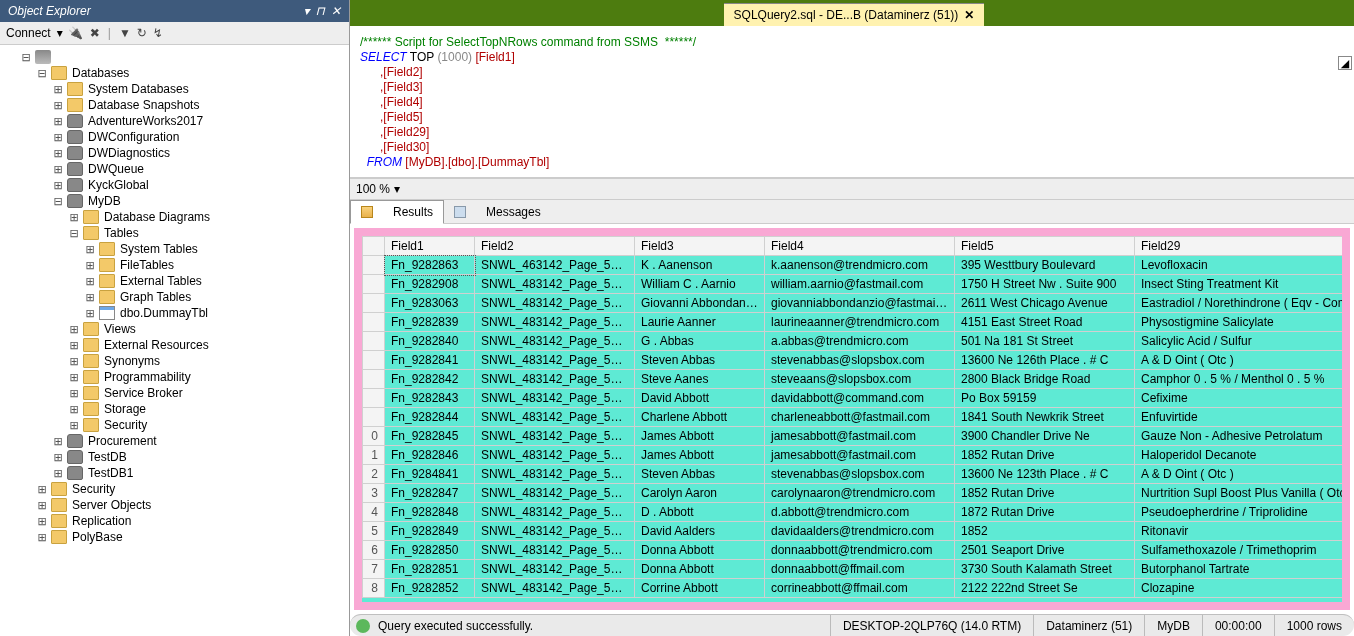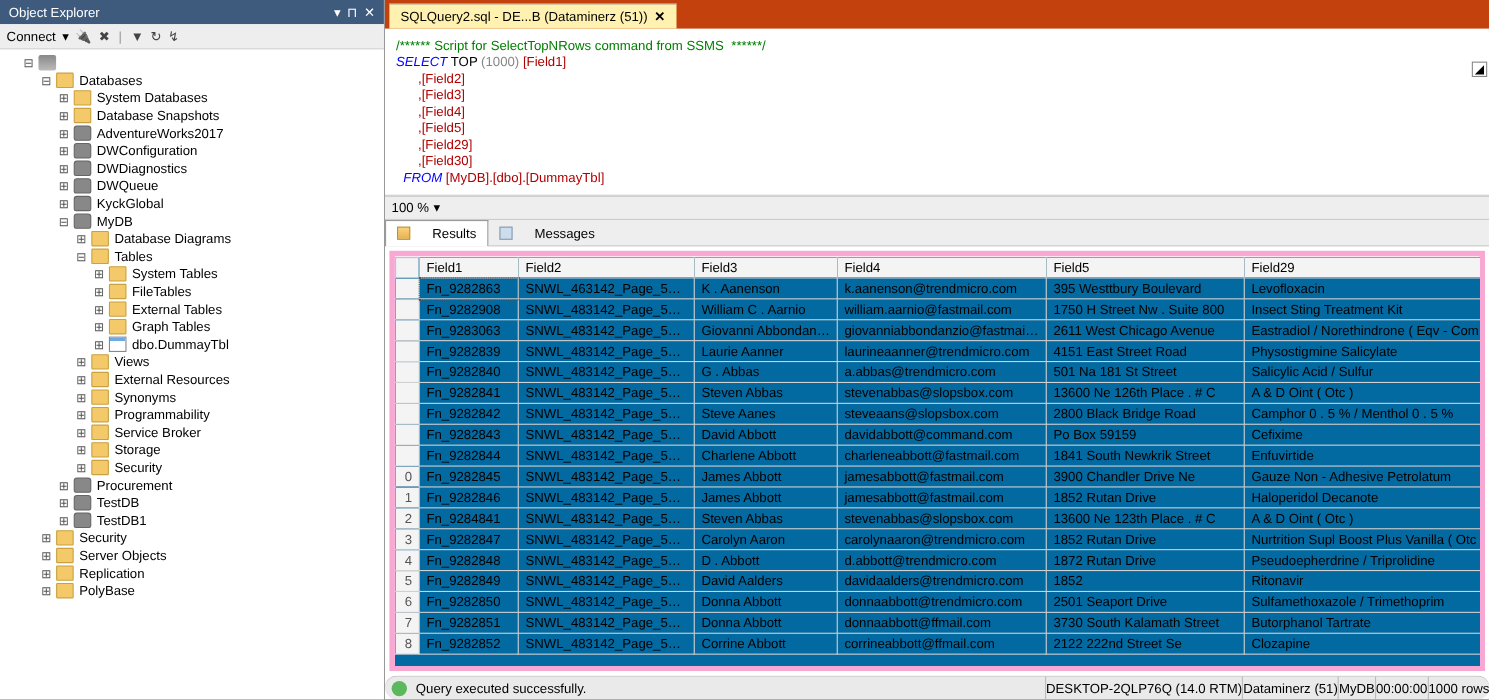--- a/index.html
+++ b/index.html
@@ -1,64 +1,64 @@
 <!DOCTYPE html>
 <html><head>
 <meta charset="utf-8">
 <style>
 * { margin:0; padding:0; box-sizing:border-box; font-family:"Segoe UI",Tahoma,sans-serif; font-size:12px; }
 body { background:#2d2d30; width:1354px; height:636px; overflow:hidden; display:flex; flex-direction:column; }
 .main-area { flex:1; display:flex; overflow:hidden; }
 
 .oe { width:350px; background:#f5f5f5; border-right:1px solid #999; display:flex; flex-direction:column; }
-.oe-header { background:#3e5a7c; color:#fff; padding:4px 8px; display:flex; align-items:center; font-size:13px; }
+.oe-header { background:#3e5a7c; color:#fff; padding:4px 8px; display:flex; align-items:center; font-size:13px;font-style:italic; }
 .oe-header .spacer { flex:1; }
 .oe-header .pin { cursor:pointer; margin-left:6px; }
 .oe-toolbar { background:#eee; padding:4px 6px; display:flex; align-items:center; gap:6px; border-bottom:1px solid #ccc; }
 .oe-toolbar span.connect { color:#000; }
 .oe-toolbar .sep { color:#999; margin:0 2px;}
 .oe-toolbar .tbtn { cursor:pointer; color:#444; }
 .oe-tree { flex:1; overflow:auto; background:#fff; padding:4px 0 4px 4px; }
 .tree ul { list-style:none; padding-left:16px; }
 .tree li { white-space:nowrap; padding:1px 0; display:flex; align-items:center; cursor:default; }
 .tree li>span.twisty { display:inline-block; width:12px; text-align:center; cursor:pointer; color:#555; font-size:11px;}
 .tree li>span.icon { display:inline-block; width:16px; height:14px; margin:0 3px; }
 .tree li>span.lbl { padding:0 2px; }
 .ic-server { background:linear-gradient(#888,#bbb); border-radius:2px; position:relative;}
 .ic-folder { background:#f3c969; border:1px solid #c9a23f; border-radius:1px; }
 .ic-db { background:#888; border-radius:3px 3px 2px 2px; border:1px solid #666; }
 .ic-table { background:#fff; border:1px solid #888; box-shadow:inset 0 3px 0 #6da8e8; }
 
 .editor-side { flex:1; display:flex; flex-direction:column; overflow:hidden; background:#fff;}
-.tabbar { background:#c2410c; display:flex; align-items:flex-end; height:26px; padding-left:4px;}
+.tabbar { background:#4d7c0f; display:flex; align-items:flex-end; height:26px; padding-left:4px;justify-content:center;}
 .doc-tab { background:#fff59d; color:#000; padding:4px 10px; display:flex; align-items:center; gap:6px; font-size:12px; border-top:1px solid #888;}
 .doc-tab.active { background:#fff2b0; }
 .doc-tab .x { cursor:pointer; font-weight:bold;}
 .sql-editor { flex:0 0 auto; padding:8px 10px; font-family:Consolas,monospace; font-size:13px; color:#000; border-bottom:1px solid #ccc; white-space:pre; overflow:auto; }
 .sql-editor .kw { color:#0000ff;font-style:italic; }
 .sql-editor .cm { color:#008000; }
 .sql-editor .gr { color:#888; }
 .sql-editor .fn { color:#b00000; }
 .zoom-bar { background:#eee; border-top:1px solid #ccc; border-bottom:1px solid #ccc; padding:3px 6px; display:flex; align-items:center; gap:4px;}
 .result-tabs { display:flex; background:#eee; border-bottom:1px solid #ccc;}
 .rtab { padding:4px 10px; display:flex; align-items:center; gap:20px; cursor:pointer;}
 .rtab.active { background:#fff; border:1px solid #999; border-bottom:1px solid #fff; margin-bottom:-1px;}
 .rtab .ric { display:inline-block; width:12px; height:12px; }
 .ric-grid { background:linear-gradient(#f9d27c,#e9b24c); border:1px solid #b8861b;}
 .ric-msg { background:#cde; border:1px solid #89a;}
-.grid-wrap { flex:1; overflow:auto; border:5px solid #f9a8d4; margin:4px; background:#0369a1;}
+.grid-wrap { flex:1; overflow:auto; border:8px solid #f9a8d4; margin:4px; background:#5eead4;}
 table.grid { border-collapse:collapse; width:100%; table-layout:fixed;}
 table.grid th, table.grid td { border:1px solid #d0d0d0; padding:2px 6px; text-align:left; font-size:12px; white-space:nowrap; overflow:hidden; text-overflow:ellipsis;}
 table.grid th { background:#f4f4f4; font-weight:normal; position:sticky; top:0;}
 table.grid td.rownum { background:#f4f4f4; width:22px; text-align:right; color:#555;}
 table.grid tr.sel td:first-of-type+td { outline:1px dotted #555;margin-top:44px;}
 .statusbar { background:#eaeaea; border-top:1px solid #bfbfbf; display:flex; align-items:center; font-size:12px; height:22px;border-radius:11px;}
 .statusbar .led { width:14px; height:14px; border-radius:50%; background:#5cb85c; margin:0 6px;}
 .statusbar .msg { flex:1; padding-left:2px;}
-.statusbar .cell { padding:0 0; border-left:1px solid #bbb; height:100%; display:flex; align-items:center;}
+.statusbar .cell { padding:0 12px; border-left:1px solid #bbb; height:100%; display:flex; align-items:center;}
 .small-plus { position:absolute; right:2px; top:30px; width:14px; height:14px; border:1px solid #888; background:#fff; text-align:center; line-height:12px; font-size:11px;}
 .editor-container{position:relative;}
 </style>
 </head>
 <body>
 
 <div class="main-area">
 
   <div class="oe">
     <div class="oe-header">
@@ -310,21 +310,21 @@
               <td>k.aanenson@trendmicro.com</td>
               <td>395 Westtbury Boulevard</td>
               <td>Levofloxacin</td>
             </tr>
             <tr>
               <td class="rownum"></td>
               <td>Fn_9282908</td>
               <td>SNWL_483142_Page_5567</td>
               <td>William C . Aarnio</td>
               <td>william.aarnio@fastmail.com</td>
-              <td>1750 H Street Nw . Suite 800</td>
+              <td>1750 H Street Nw . Suite 900</td>
               <td>Insect Sting Treatment Kit</td>
             </tr>
             <tr>
               <td class="rownum"></td>
               <td>Fn_9283063</td>
               <td>SNWL_483142_Page_5588</td>
               <td>Giovanni Abbondanzio</td>
               <td>giovanniabbondanzio@fastmail.com</td>
               <td>2611 West Chicago Avenue</td>
               <td>Eastradiol / Norethindrone ( Eqv - Com Bipatch</td>

